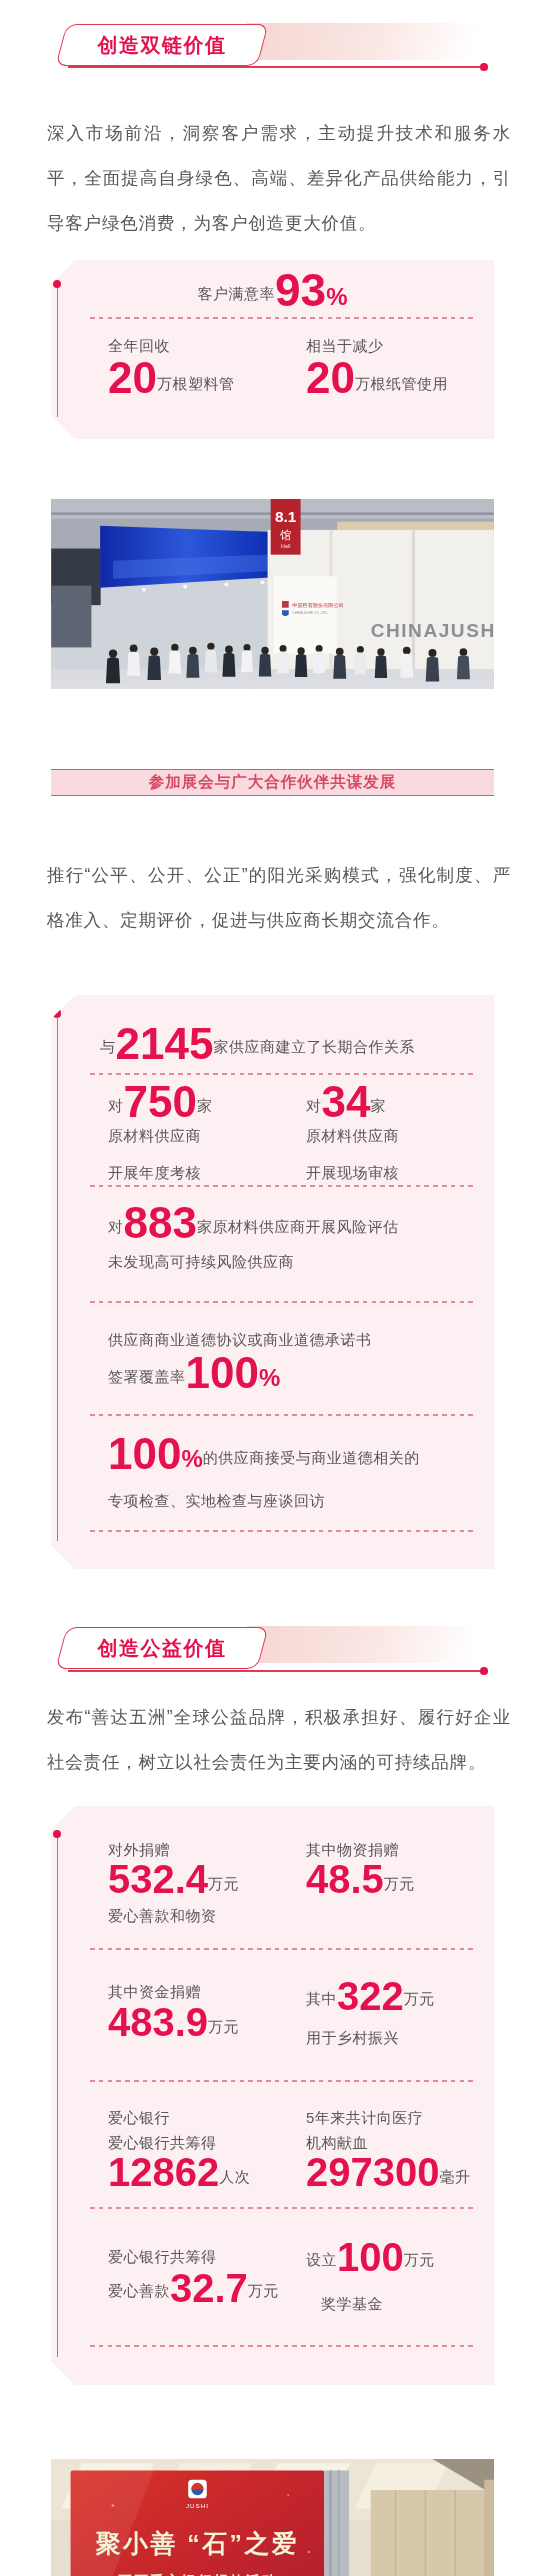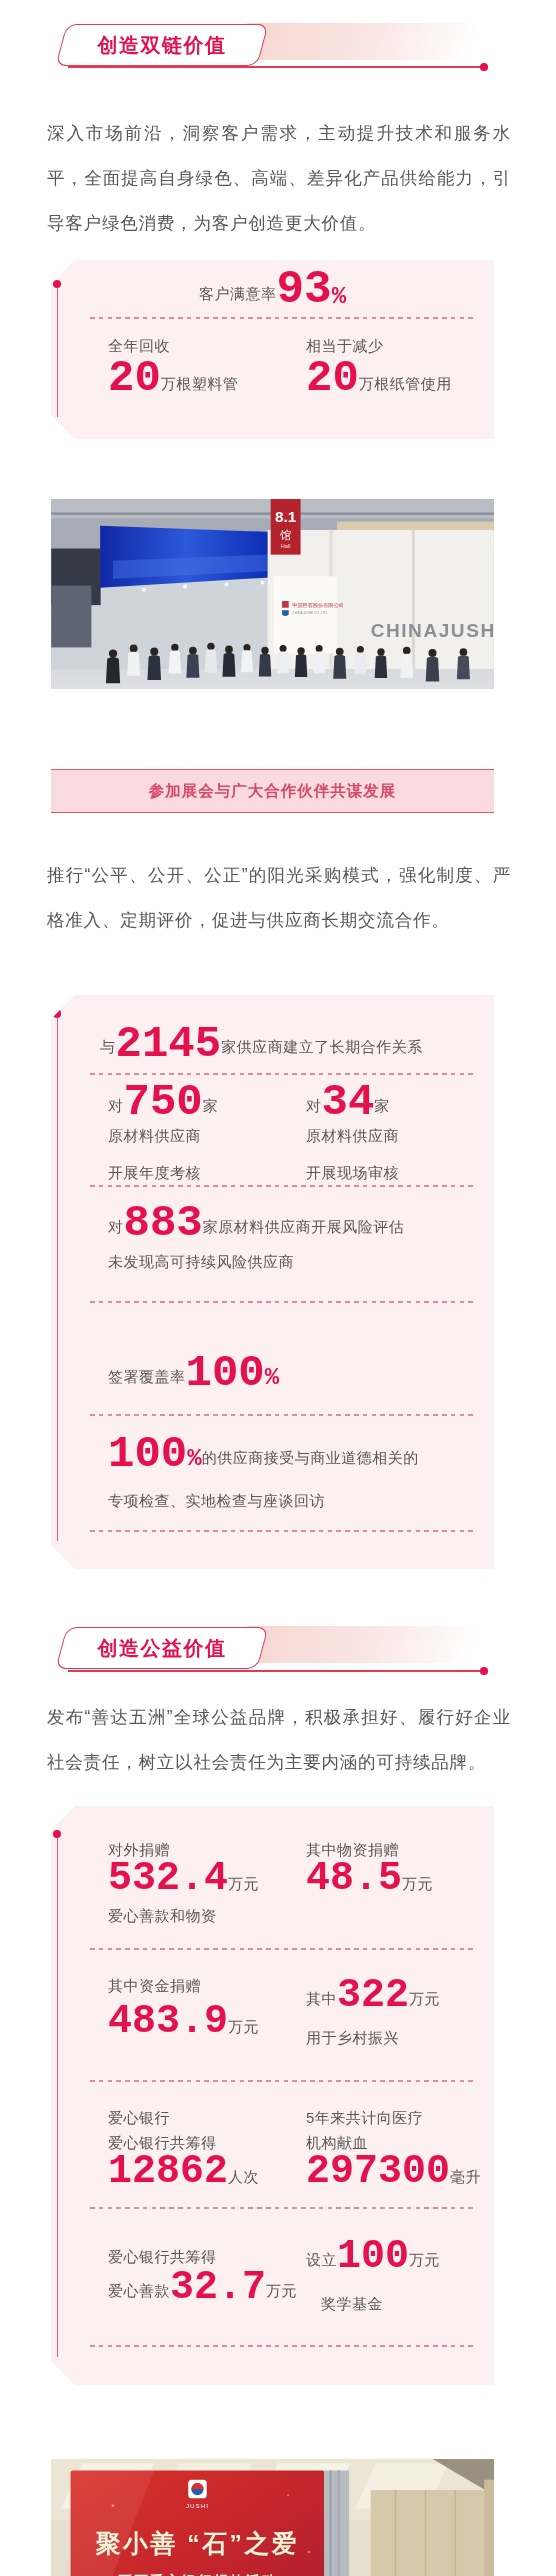--- a/index.html
+++ b/index.html
@@ -15,21 +15,21 @@
   .hdr-line{position:absolute;height:1.5px;background:var(--line);z-index:1}
   .hdr-dot{position:absolute;width:7.7px;height:7.7px;border-radius:50%;background:var(--accent);z-index:2}
   .para{position:absolute;left:47px;width:464px;font-size:17.5px;line-height:45px;letter-spacing:0.8px;color:var(--gray);text-align:justify}
   .card{position:absolute;left:51px;width:443px;background:var(--cardbg);
         clip-path:polygon(24px 0,100% 0,100% 100%,24px 100%,0 calc(100% - 24px),0 24px)}
   .vdot{position:absolute;left:2.1px;width:8.2px;height:8.2px;border-radius:50%;background:var(--accent)}
   .vline{position:absolute;left:5.7px;width:1px;background:#e0607a}
   .dash{position:absolute;left:39px;width:383px;height:1.5px;
         background:repeating-linear-gradient(90deg,#dd8ba0 0 4.6px,rgba(0,0,0,0) 4.6px 8.8px)}
   .lbl{font-size:15px;color:var(--gray);line-height:1.4;letter-spacing:0.5px}
-  .num{font-weight:bold;color:var(--accent);line-height:.92;letter-spacing:0;font-family:Liberation Mono, monospace}
+  .num{font-weight:bold;color:var(--accent);line-height:.92;letter-spacing:0;font-family:Liberation Sans, sans-serif}
   .n90{font-size:46px}.n86{font-size:44px}.n78{font-size:40px}.n46{font-size:24px}
   .row{position:absolute;display:flex;align-items:flex-end}
   .pb6{padding-bottom:3.1px}.pb8{padding-bottom:4.1px}.pb12{padding-bottom:6.2px}.pb14{padding-bottom:7.2px}
   .alabel{position:absolute}
   .cap{position:absolute;left:51px;width:443px;background:var(--capbg);border-top:1px solid var(--capline);
        border-bottom:1px solid var(--capline);display:flex;align-items:center;justify-content:center;
        font-size:15.5px;font-weight:bold;color:var(--captext);letter-spacing:1px}
   .photo{position:absolute;left:51px;width:443px;overflow:hidden;background:#dfe1e6}
   svg text{font-family:"Liberation Sans","DejaVu Sans",sans-serif}
 </style>
@@ -206,21 +206,21 @@
           <line x1="-30" y1="8" x2="-44" y2="80" stroke="#c9a46a" stroke-width="5"></line>
           <line x1="30" y1="8" x2="44" y2="80" stroke="#c9a46a" stroke-width="5"></line>
           <line x1="0" y1="10" x2="0" y2="84" stroke="#bf9a60" stroke-width="5"></line>
         </g>
         <ellipse cx="330" cy="470" rx="26" ry="10" fill="#ffffff" stroke="#e0e0e2"></ellipse>
         <ellipse cx="590" cy="474" rx="26" ry="10" fill="#ffffff" stroke="#e0e0e2"></ellipse>
         <ellipse cx="110" cy="478" rx="26" ry="10" fill="#ffffff" stroke="#e0e0e2"></ellipse>
       </g>
     </svg>
   </div>
-  <div class="cap" style="top:769px;height:44px">参加展会与广大合作伙伴共谋发展</div>
+  <div class="cap" style="top:769px;height:27px">参加展会与广大合作伙伴共谋发展</div>
 
   <div class="para" style="top:853px">推行“公平、公开、公正”的阳光采购模式，强化制度、严格准入、定期评价，促进与供应商长期交流合作。</div>
 
   <div class="card" style="top:995px;height:574px">
     <div class="vdot" style="top:14.4px"></div>
     <div class="vline" style="top:23px;height:523px"></div>
 
     <div class="row" style="left:49px;top:29px">
       <span class="lbl pb14">与</span>
       <span class="num n86">2145</span>
@@ -248,20 +248,21 @@
 
     <div class="row" style="left:57px;top:208px">
       <span class="lbl pb12">对</span>
       <span class="num n86">883</span>
       <span class="lbl pb12">家原材料供应商开展风险评估</span>
     </div>
     <div class="alabel lbl" style="left:57px;top:256px">未发现高可持续风险供应商</div>
 
     <div class="dash" style="top:306px"></div>
 
+    <div class="alabel lbl" style="left:57px;top:334px">供应商商业道德协议或商业道德承诺书</div>
     <div class="row" style="left:57px;top:358px">
       <span class="lbl pb12">签署覆盖率</span>
       <span class="num n86">100</span>
       <span class="num n46 pb8">%</span>
     </div>
 
     <div class="dash" style="top:419px"></div>
 
     <div class="row" style="left:57px;top:439px">
       <span class="num n86">100</span>
@@ -293,21 +294,21 @@
     <div class="alabel lbl" style="left:57px;top:99px">爱心善款和物资</div>
 
     <div class="alabel lbl" style="left:255px;top:33px">其中物资捐赠</div>
     <div class="row" style="left:255px;top:55px">
       <span class="num n78">48.5</span>
       <span class="lbl pb8">万元</span>
     </div>
 
     <div class="dash" style="top:142px"></div>
 
-    <div class="alabel lbl" style="left:57px;top:169px">其中资金捐赠</div>
+    <div class="alabel lbl" style="left:57px;top:175px">其中资金捐赠</div>
     <div class="row" style="left:57px;top:198px">
       <span class="num n78">483.9</span>
       <span class="lbl pb8">万元</span>
     </div>
 
     <div class="row" style="left:255px;top:172px">
       <span class="lbl pb12">其中</span>
       <span class="num n78">322</span>
       <span class="lbl pb12">万元</span>
     </div>

